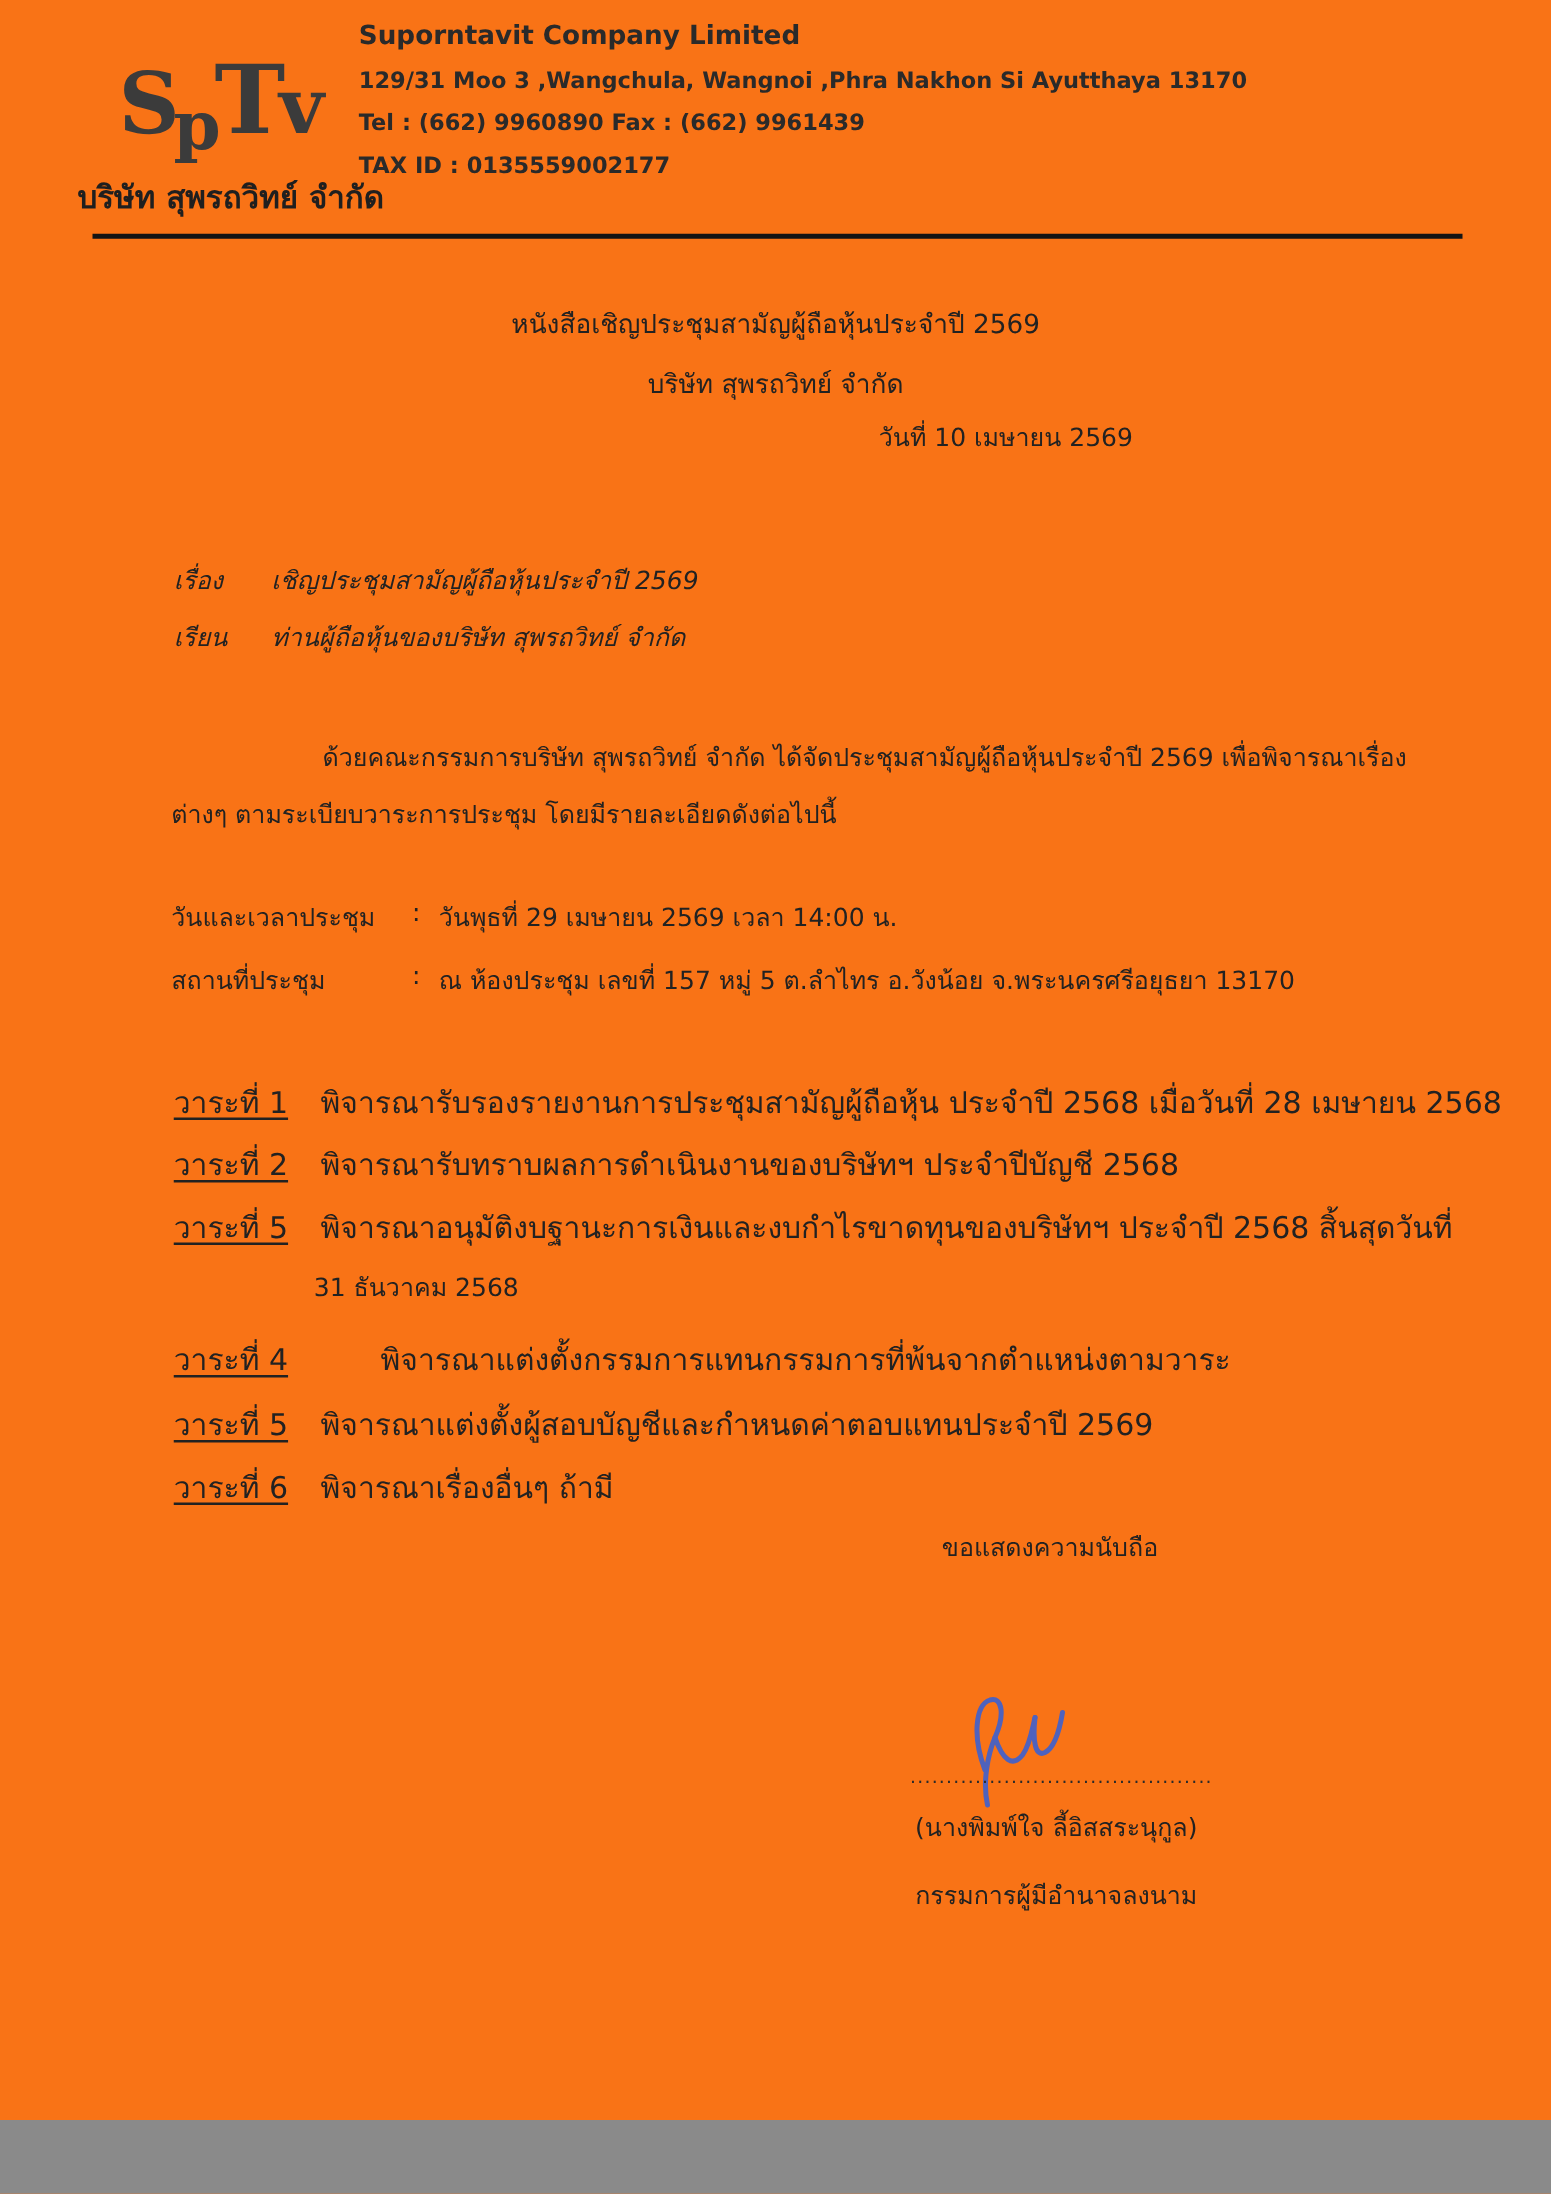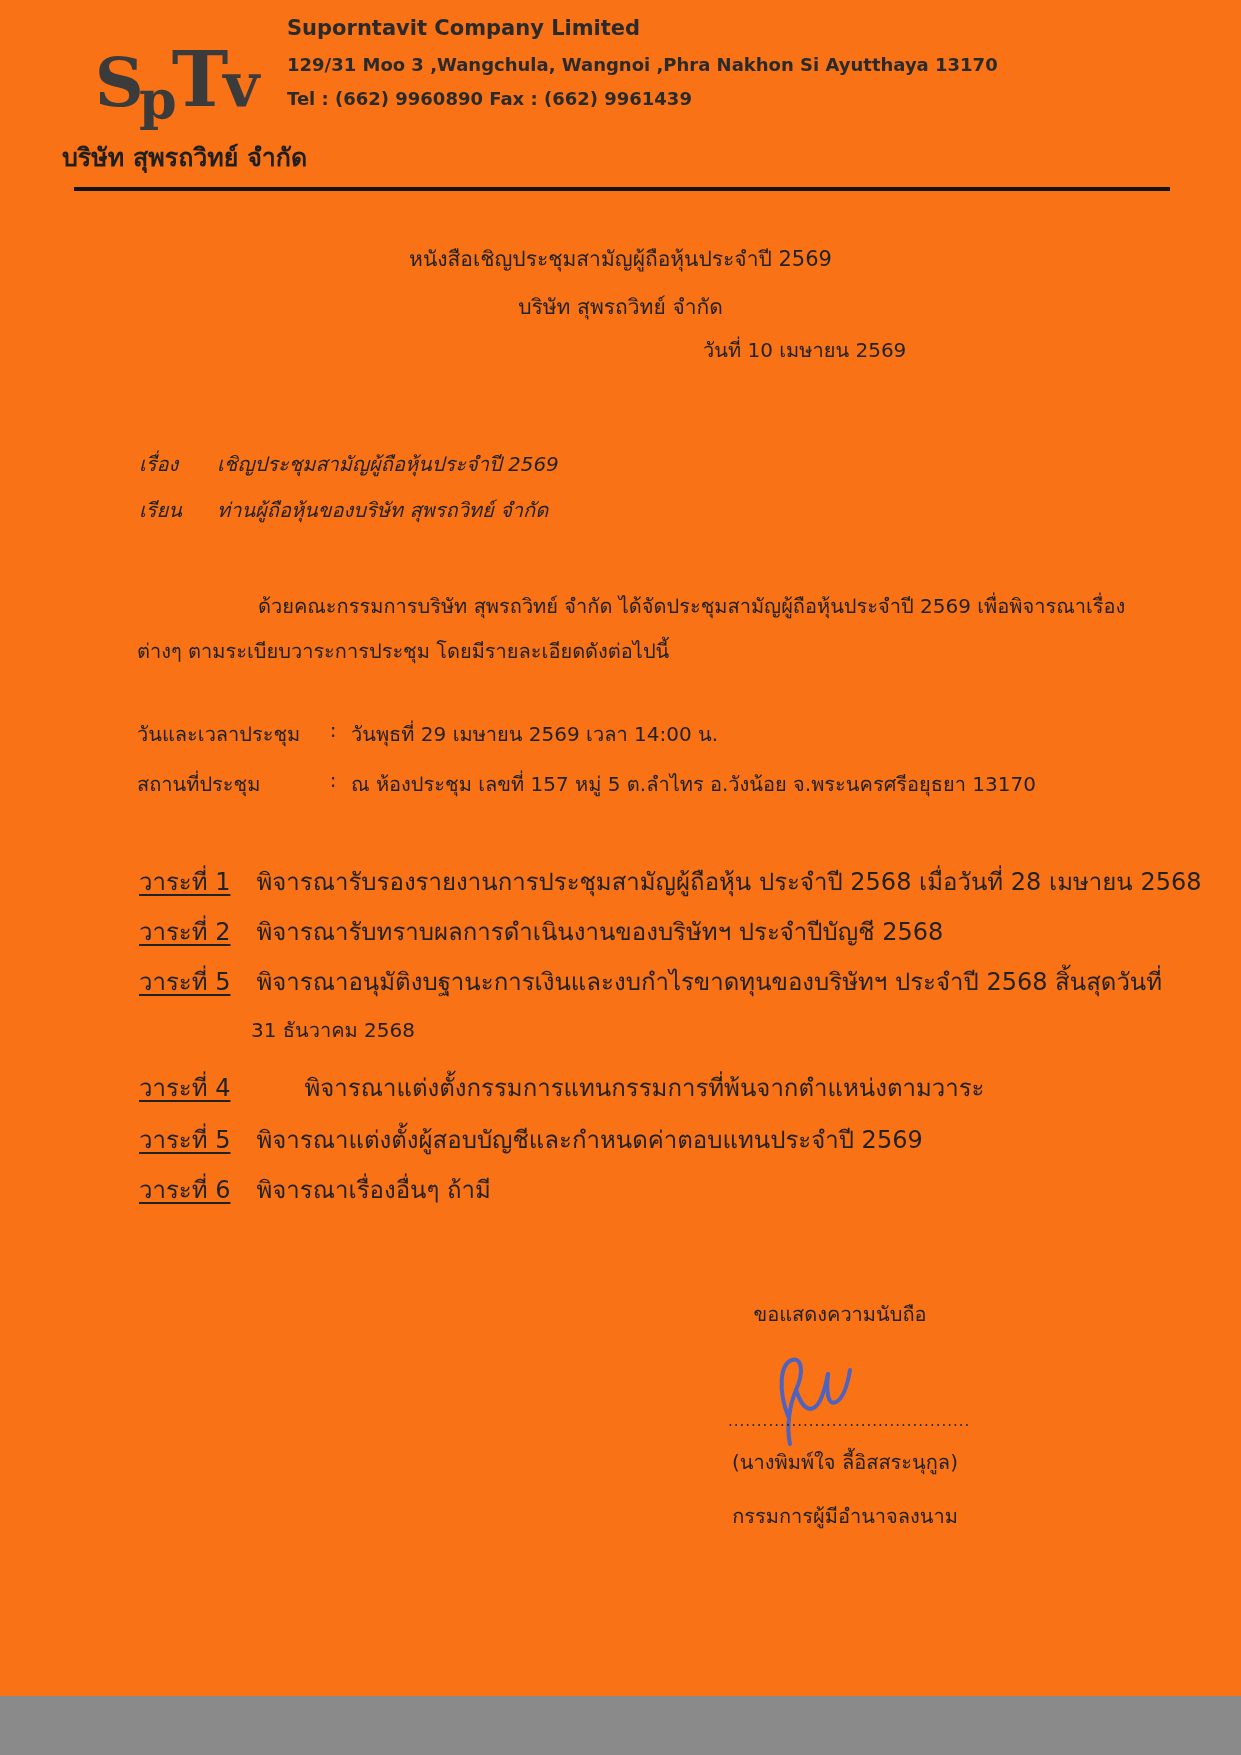--- a/index.html
+++ b/index.html
@@ -54,40 +54,41 @@
   .agenda-row .a-text{margin-left:26px;}
   .agenda-cont{position:absolute;left:251px;font-size:20px;}
   .ag-1{top:862px;}
   .ag-2{top:912px;}
   .ag-3{top:962px;}
   .ag-3b{top:1014px;}
   .ag-4{top:1068px;gap:48px;}
   .ag-5{top:1120px;}
   .ag-6{top:1170px;}
   
-  .salutation{position:absolute;left:700px;top:1298px;width:280px;text-align:center;font-size:20px;}
+  .salutation{position:absolute;left:700px;top:1222px;width:280px;text-align:center;font-size:20px;}
   .signature-wrap{position:absolute;left:760px;top:1352px;width:130px;height:100px;}
   .dotted-line{position:absolute;left:728px;top:1412px;width:240px;font-size:15px;letter-spacing:1px;color:#2a2a2a;white-space:nowrap;overflow:hidden;}
   .signer-name{position:absolute;left:705px;top:1446px;width:280px;text-align:center;font-size:20px;}
   .signer-title{position:absolute;left:705px;top:1500px;width:280px;text-align:center;font-size:20px;}
 </style>
 </head>
 <body>
 
 <div class="page">
 
   <div class="logo-block">
     <div class="logo-letters"><span class="l-s">S</span><span class="l-p">p</span><span class="l-t">T</span><span class="l-v">v</span></div>
     <div class="logo-thai">บริษัท สุพรถวิทย์ จำกัด</div>
   </div>
 
   <div class="header-text">
     <div class="ht-company">Suporntavit Company Limited</div>
     <div class="ht-line">129/31 Moo 3 ,Wangchula, Wangnoi ,Phra Nakhon Si Ayutthaya 13170</div>
     <div class="ht-line">Tel  :  (662) 9960890   Fax : (662) 9961439</div>
+    <div class="ht-line">TAX ID : 0135559002177</div>
   </div>
 
   <div class="divider"></div>
 
   <div class="title-1">หนังสือเชิญประชุมสามัญผู้ถือหุ้นประจำปี 2569</div>
   <div class="title-2">บริษัท  สุพรถวิทย์ จำกัด</div>
   <div class="date-line">วันที่  10  เมษายน  2569</div>
 
   <div class="kv-row row-subject">
     <span class="kv-label">เรื่อง</span>

